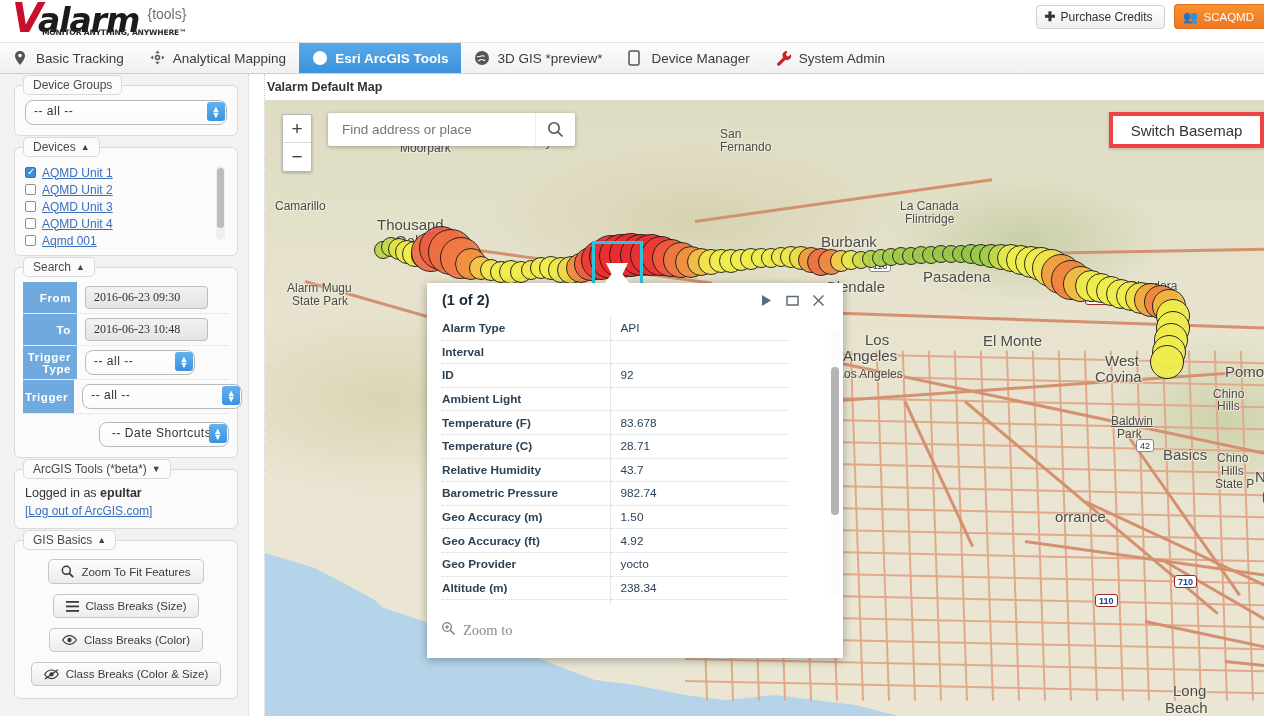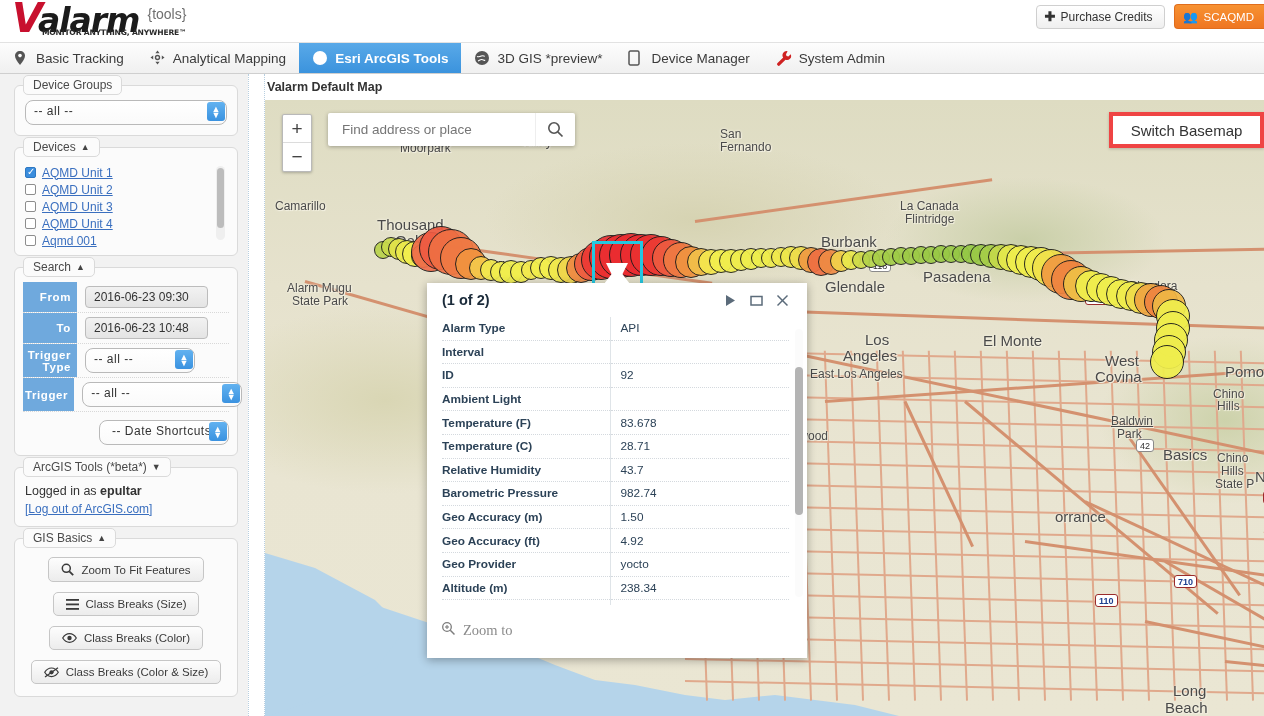--- a/index.html
+++ b/index.html
@@ -154,21 +154,21 @@
     width: 54px; background: #6fa9dd; color: #fff;
     font-size: 11.5px; font-weight: bold; letter-spacing: 0.6px;
     display: flex; align-items: center; justify-content: flex-end;
     padding: 4px 6px 4px 2px; text-align: right; line-height: 12px;
   }
   .srch-field { flex: 1; display: flex; align-items: center; padding: 4px 0 4px 8px; }
   .date-input {
     background: linear-gradient(to bottom, #f2f2f2, #e4e4e4);
     border: 1px solid #bcbcbc; border-radius: 4px;
     font-size: 12px; color: #333; padding: 3px 8px; width: 123px;
-    font-family: Liberation Sans, sans-serif;
+    font-family: Liberation Serif, serif;
   }
   .mini-sel { width: 110px; }
   .mini-sel2 { width: 160px; }
   #date-shortcuts-wrap { margin-top: 8px; display: flex; justify-content: flex-end; }
   .ds-sel { width: 130px; text-align: center; letter-spacing: 0.4px; }
 
   
   #arcgis-panel { padding: 16px 10px 10px 10px; }
   .logged { font-size: 12.5px; color: #333; }
   .logged b { font-weight: bold; }
@@ -276,21 +276,21 @@
   #switch-basemap {
     position: absolute; right: 0px; top: 12px; width: 155px; height: 36px;
     background: #fff; border: 4px solid #ef4444;
     display: flex; align-items: center; justify-content: center;
     font-size: 15px; color: #333; cursor: pointer;
     box-shadow: 0 1px 3px rgba(0,0,0,0.2);
   }
 
   
   #popup {
-    position: absolute; left: 427px; top: 283px; width: 380px; height: 375px;
+    position: absolute; left: 427px; top: 283px; width: 416px; height: 375px;
     background: #fff; box-shadow: 0 2px 9px rgba(0,0,0,0.32);
   }
   #popup-arrow {
     position: absolute; left: 177px; top: -16px;
     width: 0; height: 0;
     border-left: 13px solid transparent; border-right: 13px solid transparent;
     border-bottom: 17px solid #ffffff;
   }
   #popup-head {
     height: 34px; display: flex; align-items: center;

